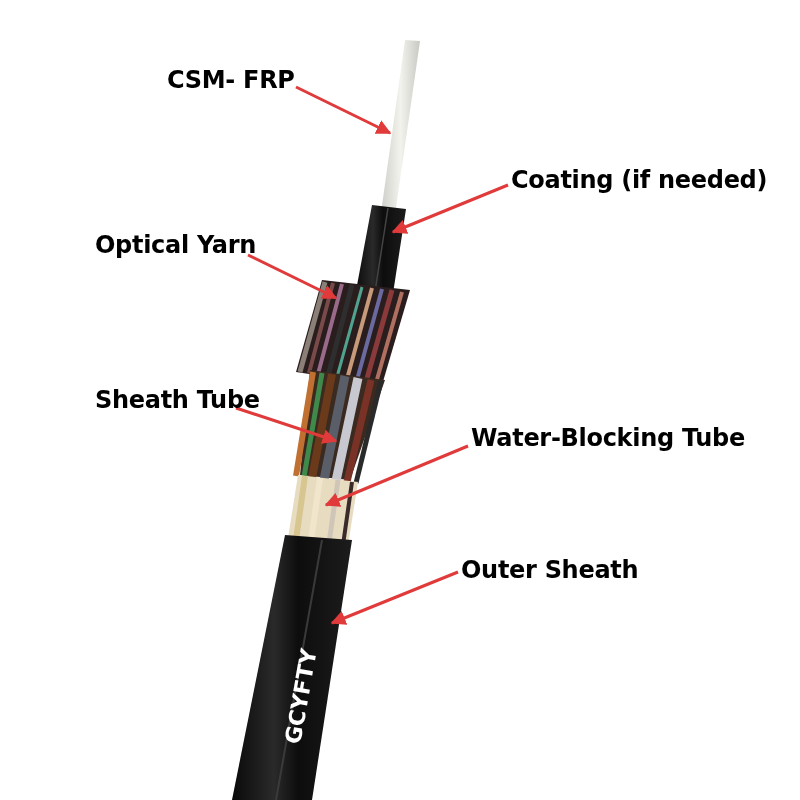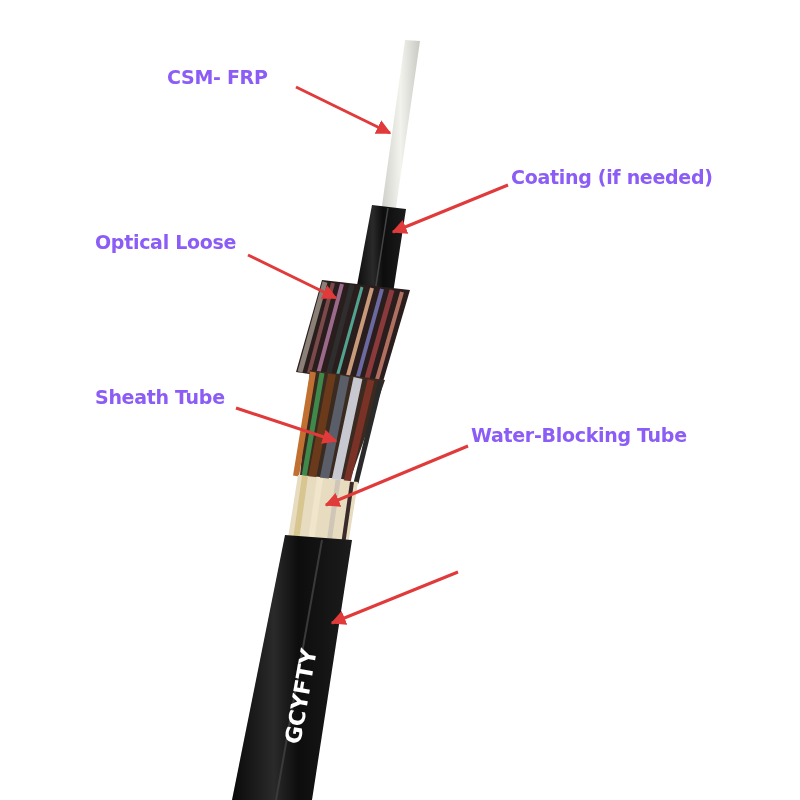--- a/index.html
+++ b/index.html
@@ -1,18 +1,18 @@
 <!DOCTYPE html>
 <html><head>
 <meta charset="utf-8">
 <style>
   html,body{margin:0;padding:0;background:#fff;}
   #stage{position:relative;width:800px;height:800px;overflow:hidden;background:#fff;font-family:"DejaVu Sans","Liberation Sans",sans-serif;}
   svg.art{position:absolute;left:0;top:0;}
-  .label{position:absolute;font-weight:bold;font-size:19px;color:#8b5cf6;white-space:nowrap;letter-spacing:-0.3px;}
+  .label{position:absolute;font-weight:bold;font-size:24px;color:#000000;white-space:nowrap;letter-spacing:-0.3px;}
   .brand{font-family:"DejaVu Sans",sans-serif;font-weight:bold;font-size:22px;fill:#fff;}
 </style>
 </head>
 <body>
 
 <div id="stage">
   <svg class="art" width="800" height="800" viewBox="0 0 800 800">
     <defs>
       <linearGradient id="blk" x1="0" x2="1" y1="0" y2="0">
         <stop offset="0" stop-color="#0a0a0a"></stop>
@@ -82,16 +82,17 @@
       <line x1="508" y1="185" x2="393" y2="232" stroke="#e03a3a" stroke-width="3" marker-end="url(#ah)"></line>
       <line x1="248" y1="255" x2="336" y2="298" stroke="#e03a3a" stroke-width="3" marker-end="url(#ah)"></line>
       <line x1="236" y1="408" x2="336" y2="441" stroke="#e03a3a" stroke-width="3" marker-end="url(#ah)"></line>
       <line x1="468" y1="446" x2="326" y2="505" stroke="#e03a3a" stroke-width="3" marker-end="url(#ah)"></line>
       <line x1="458" y1="572" x2="332" y2="623" stroke="#e03a3a" stroke-width="3" marker-end="url(#ah)"></line>
     </g>
   </svg>
 
   <div class="label" style="left:167px;top:66px;">CSM- FRP</div>
   <div class="label" style="left:511px;top:166px;">Coating (if needed)</div>
-  <div class="label" style="left:95px;top:231px;">Optical Loose</div>
+  <div class="label" style="left:95px;top:231px;">Optical Yarn</div>
   <div class="label" style="left:95px;top:386px;">Sheath Tube</div>
   <div class="label" style="left:471px;top:424px;">Water-Blocking Tube</div>
+  <div class="label" style="left:461px;top:556px;">Outer Sheath</div>
 </div>
 
 </body></html>

